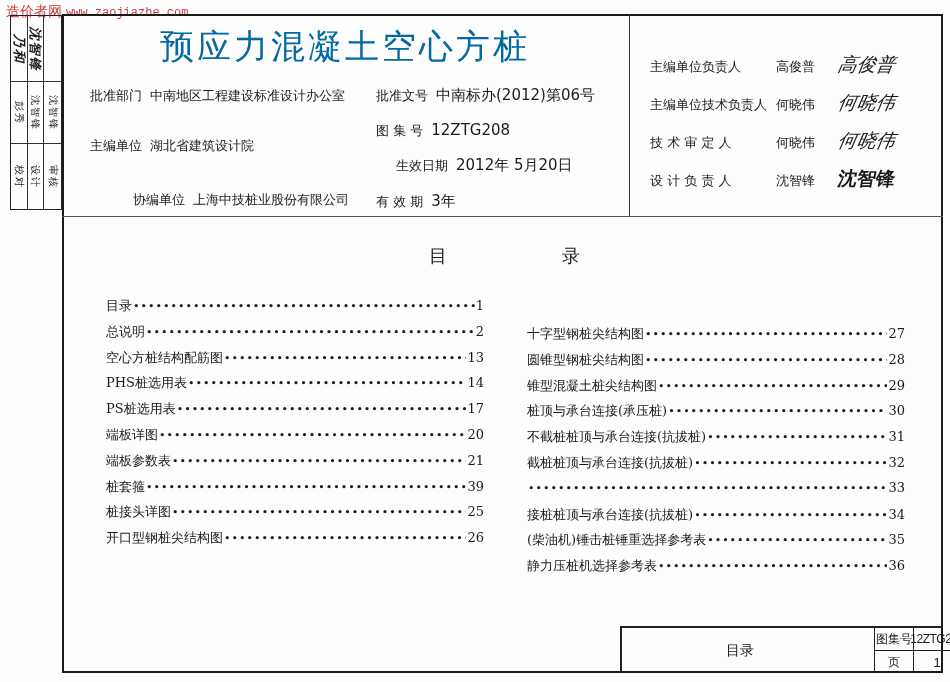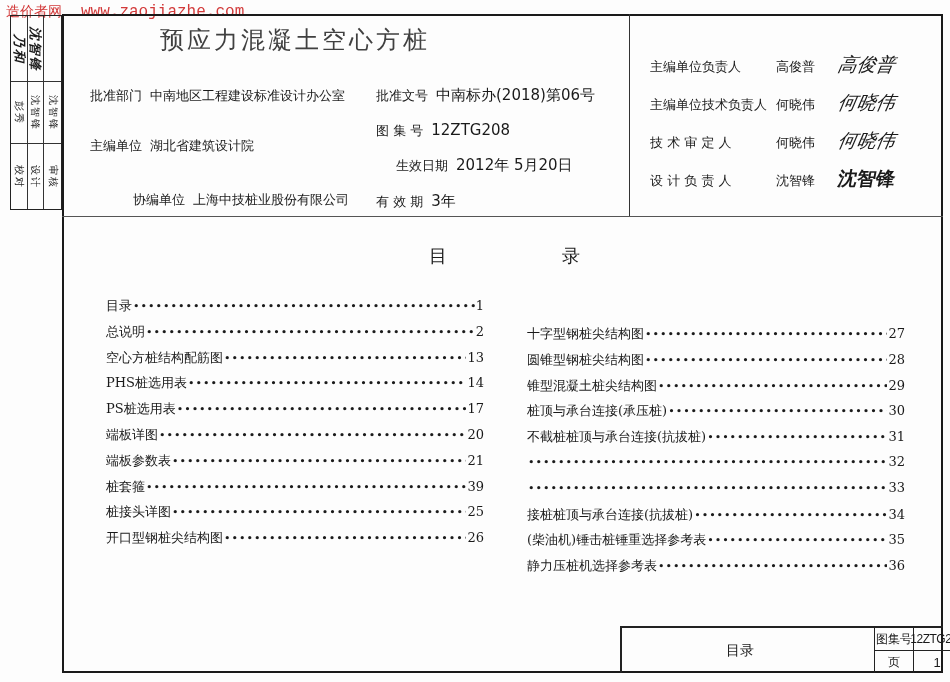--- a/index.html
+++ b/index.html
@@ -4,21 +4,21 @@
 <style>
   html, body { margin: 0; padding: 0; }
   body {
     width: 950px; height: 682px; background: #fdfdfd; position: relative; overflow: hidden;
     font-family: "DejaVu Sans", "Liberation Sans", sans-serif; color: #1a1a1a;
   }
   .watermark {
     position: absolute; left: 6px; top: 3px; font-size: 14px; color: #d23a3a;
     font-family: "DejaVu Serif", serif; letter-spacing: 0px; white-space: nowrap;
   }
-  .watermark .url { font-family: "Liberation Mono", monospace; font-size: 16px; margin-left: 19px; }
+  .watermark .url { font-family: "Liberation Mono", monospace; font-size: 12px; margin-left: 4px; }
   .frame {
     position: absolute; left: 62px; top: 14px; width: 881px; height: 659px;
     border: 2px solid #1a1a1a; box-sizing: border-box;
   }
   
   .side {
     position: absolute; left: 10px; top: 15px; width: 52px; height: 195px;
     border: 1px solid #222; box-sizing: border-box; display: grid;
     grid-template-columns: 1fr 1fr 1fr; grid-template-rows: 66px 62px 1fr;
   }
@@ -27,21 +27,21 @@
   .side > div.lastrow { border-bottom: none; }
   .vt {
     position: absolute; left: 50%; top: 50%; transform: translate(-50%,-50%) rotate(90deg);
     white-space: nowrap; font-size: 10px; letter-spacing: 2px;
   }
   .sig-side { font-family: "DejaVu Serif", serif; font-style: italic; font-weight: bold; font-size: 13px; }
   
   .hdr-divider-v { position: absolute; left: 629px; top: 14px; width: 1px; height: 203px; background: #333; }
   .hdr-divider-h { position: absolute; left: 62px; top: 216px; width: 881px; height: 1px; background: #555; }
   .title {
-    position: absolute; left: 160px; top: 24px; font-size: 24px; letter-spacing: 3px; color: #404040;
+    position: absolute; left: 160px; top: 24px; font-size: 34px; letter-spacing: 3px; color: #0369a1;
     font-family: "DejaVu Sans", sans-serif;
     text-align: center;
   }
   .meta { position: absolute; font-size: 13px; white-space: nowrap; }
   .meta .lbl { margin-right: 8px; }
   .meta .val.big { font-size: 15px; }
   .resp { position: absolute; left: 650px; font-size: 13px; white-space: nowrap; }
   .resp .r-lbl { display: inline-block; width: 126px; }
   .resp .r-name { display: inline-block; width: 62px; }
   .resp .r-sig { display: inline-block; font-family: "DejaVu Serif", serif; font-style: italic; font-size: 19px; transform: skewX(-10deg); }
@@ -112,21 +112,21 @@
   <span class="lbl">批准部门</span><span>中南地区工程建设标准设计办公室</span>
 </div>
 <div class="meta" style="left:90px; top:137px;">
   <span class="lbl">主编单位</span><span>湖北省建筑设计院</span>
 </div>
 <div class="meta" style="left:93px; top:191px;margin-left:40px;">
   <span class="lbl">协编单位</span><span>上海中技桩业股份有限公司</span>
 </div>
 
 <div class="meta" style="left:376px; top:86px;">
-  <span class="lbl">批准文号</span><span class="val big">中南标办(2018)第06号</span>
+  <span class="lbl">批准文号</span><span class="val big">中南标办(2012)第06号</span>
 </div>
 <div class="meta" style="left:376px; top:121px;">
   <span class="lbl">图 集 号</span><span class="val big">12ZTG208</span>
 </div>
 <div class="meta" style="left:376px; top:156px;margin-left:20px;">
   <span class="lbl">生效日期</span><span class="val big">2012年 5月20日</span>
 </div>
 <div class="meta" style="left:376px; top:192px;">
   <span class="lbl">有 效 期</span><span class="val big">3年</span>
 </div>
@@ -220,20 +220,21 @@
       <span class="t">桩顶与承台连接(承压桩)</span>
       <span class="dots">••••••••••••••••••••••••••••••••••••••••••••••••••••••••••••••••</span>
       <span class="p">30</span>
     </div>
   <div class="toc-item">
       <span class="t">不截桩桩顶与承台连接(抗拔桩)</span>
       <span class="dots">••••••••••••••••••••••••••••••••••••••••••••••••••••••••••••••••</span>
       <span class="p">31</span>
     </div>
   <div class="toc-item">
+      <span class="t">截桩桩顶与承台连接(抗拔桩)</span>
       <span class="dots">••••••••••••••••••••••••••••••••••••••••••••••••••••••••••••••••</span>
       <span class="p">32</span>
     </div>
   <div class="toc-item">
       <span class="dots">••••••••••••••••••••••••••••••••••••••••••••••••••••••••••••••••</span>
       <span class="p">33</span>
     </div>
   <div class="toc-item">
       <span class="t">接桩桩顶与承台连接(抗拔桩)</span>
       <span class="dots">••••••••••••••••••••••••••••••••••••••••••••••••••••••••••••••••</span>

